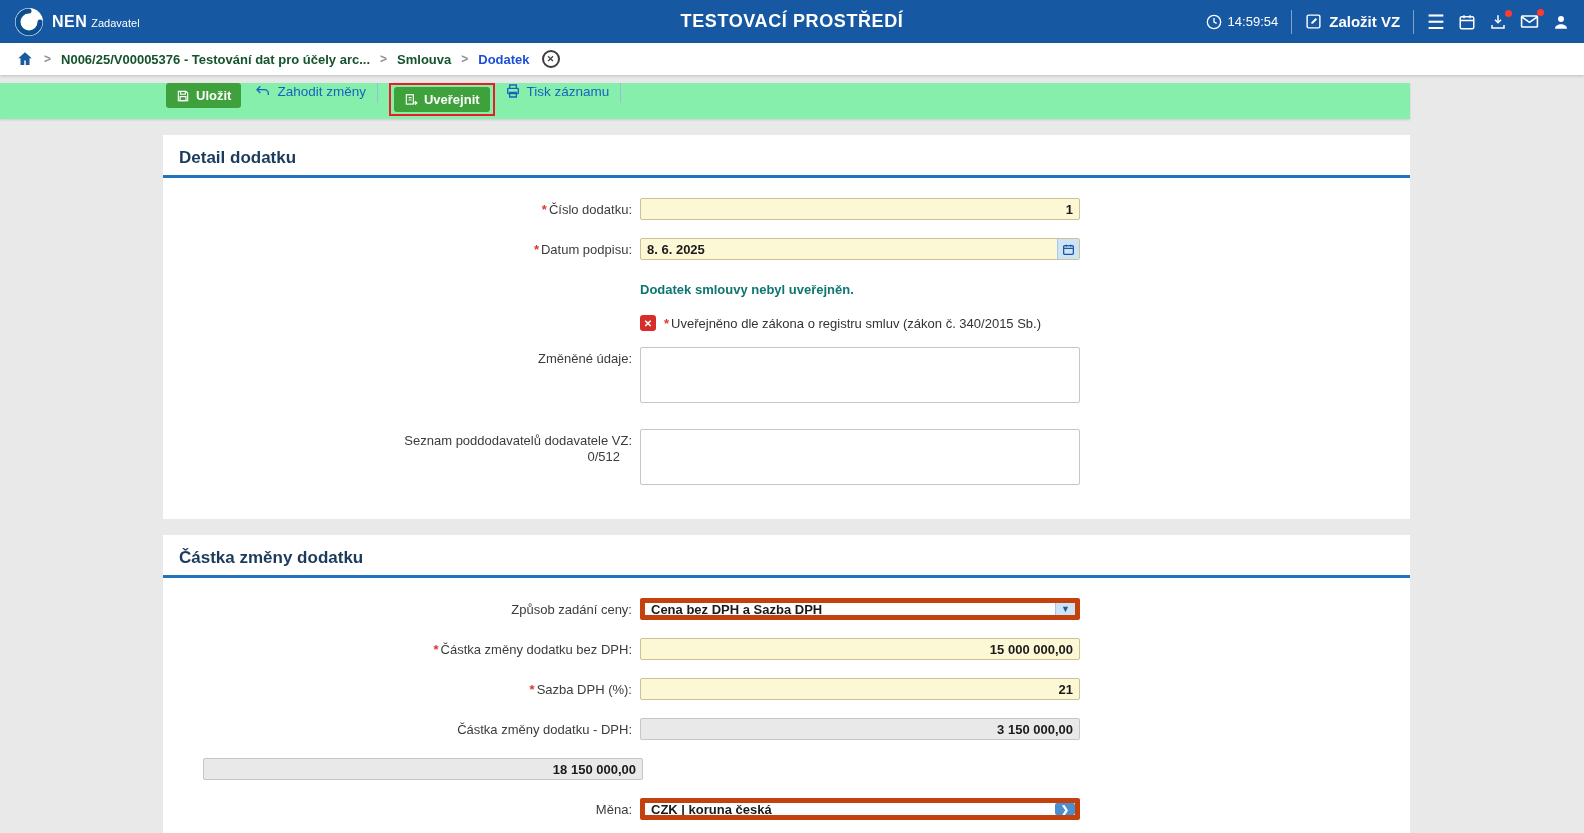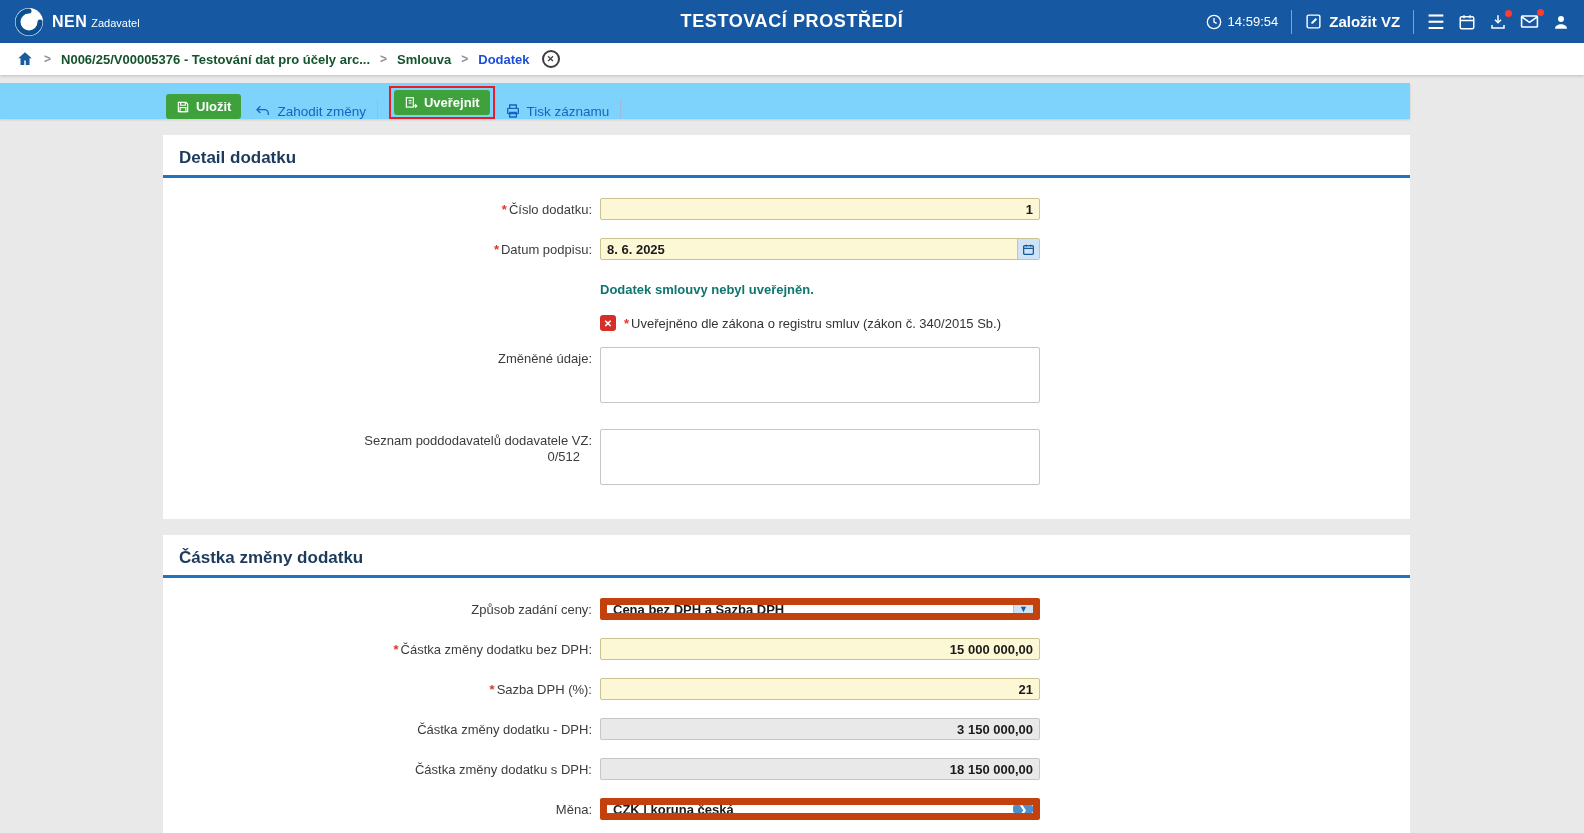--- a/index.html
+++ b/index.html
@@ -28,46 +28,46 @@
 
   
   .breadcrumb { height:32px; background:#fff; display:flex; align-items:center; gap:10px; padding:0 16px; box-shadow:0 1px 3px rgba(0,0,0,.18); position:relative; z-index:2; }
   .crumb-sep { color:#8f8f8f; font-size:12px; font-weight:700; }
   .crumb { font-size:13px; font-weight:700; color:#14532d; cursor:pointer; white-space:nowrap; }
   .crumb.current { color:#1d4ed8;text-align:center; }
   .crumb-close { width:18px; height:18px; border:2px solid #3d3d3d; border-radius:50%; display:flex; align-items:center; justify-content:center; font-size:9px; font-weight:700; color:#3d3d3d; cursor:pointer; margin-left:2px; }
 
   
   .page { width:1410px; }
-  .toolbar { margin-top:8px; background:#7dd3fc; height:36px; display:flex; align-items:flex-end; padding-left:166px; box-shadow:0 1px 2px rgba(0,0,0,.12); }
+  .toolbar { margin-top:8px; background:#86efac; height:36px; display:flex; align-items:flex-start; padding-left:166px; box-shadow:0 1px 2px rgba(0,0,0,.12); }
   .btn-green { display:inline-flex; align-items:center; gap:6px; background:#3ea13c; color:#fff; font-weight:700; font-size:13px; padding:5px 10px; border-radius:3px; border:none; cursor:pointer; font-family:inherit; }
   .link-blue { display:inline-flex; align-items:center; gap:6px; color:#1565c0; font-size:13.5px; cursor:pointer; white-space:nowrap; }
   .tsep { width:1px; height:20px; background:#9dbbd8; margin:0 11px; }
   .mr14 { margin-right:14px; }
   .annotate { border:2px solid #ec1c24; padding:2px 3px; display:inline-flex; margin-right:10px; }
 
   
   .panel { width:1247px; margin-left:163px; background:#fff; margin-top:16px; padding-bottom:12px; }
   .panel-title { font-size:17px; font-weight:700; color:#1b3a5c; padding:13px 16px 7px;border-radius:15px; }
   .panel-rule { height:3px; background:#2273bd; }
   .panel-body { padding-top:20px; }
-  .frow { display:flex; margin-bottom:18px; }
+  .frow { display:flex; margin-bottom:18px;margin-left:40px; }
   .frow.tight { margin-bottom:16px; }
   .frow.tall { margin-bottom:22px; }
   .flabel { width:437px; padding-right:8px; text-align:right; font-size:13px; color:#3c3c3c; line-height:16px; padding-top:4px; }
   .req { color:#e0362c; margin-right:2px; font-weight:700; }
   .fcontrol { width:440px; }
   .field { width:100%; height:22px; border:1px solid #c6c6c6; border-radius:2px; font-family:inherit; font-size:13px; font-weight:700; color:#1a1a1a; padding:0 6px; background:#fff; outline:none; }
   .yellow { background:#fcf7d5; border-color:#cdc291; }
   .gray { background:#e9e9e9; }
   .num { text-align:right; }
   .wrapfield { display:flex; width:100%; height:22px; border:1px solid #cdc291; border-radius:2px; background:#fcf7d5; overflow:hidden; }
   .wrapfield input { flex:1; border:none; background:transparent; font-family:inherit; font-size:13px; font-weight:700; color:#1a1a1a; padding:0 6px; outline:none; }
   .cal-btn { width:22px; background:#cfe3f7; border-left:1px solid #a9c7e6; display:flex; align-items:center; justify-content:center; cursor:pointer; }
-  .selectfield { display:flex; width:100%; height:22px; border:7px solid #c2410c; border-radius:2px; background:#fff; overflow:hidden; align-items:center; cursor:pointer; }
+  .selectfield { display:flex; width:100%; height:22px; border:5px solid #c2410c; border-radius:2px; background:#fff; overflow:hidden; align-items:center; cursor:pointer; }
   .sel-text { flex:1; padding:0 6px; font-size:13px; font-weight:700; color:#1a1a1a; white-space:nowrap; }
   .sel-caret { width:20px; height:100%; background:#cfe3f7; border-left:1px solid #a9c7e6; color:#1a5a9e; display:flex; align-items:center; justify-content:center; font-size:9px; }
   .sel-caret.solidblue { background:#4a90d0; color:#fff; font-size:10px; font-weight:700; border-left:none; border-radius:2px; }
   .ta { width:440px; height:56px; border:1px solid #c6c6c6; border-radius:2px; resize:none; font-family:inherit; font-size:13px; outline:none; background:#fff; }
   .note-text { font-size:13px; font-weight:700; color:#0f766e; padding-top:4px; }
   .registr { display:flex; align-items:center; gap:8px; font-size:13px; color:#333; padding-top:2px; }
   .redx { width:16px; height:16px; min-width:16px; background:#d62f2a; border-radius:3px; color:#fff; font-size:10px; font-weight:700; display:flex; align-items:center; justify-content:center; cursor:pointer; }
   .counter { padding-right:12px; display:inline-block; }
 </style>
 </head>
@@ -307,21 +307,20 @@
       </div>
 
       <div class="frow">
         <div class="flabel">Částka změny dodatku - DPH:</div>
         <div class="fcontrol">
           <input class="field gray num" readonly="" value="3 150 000,00" style="">
         </div>
       </div>
 
       <div class="frow">
-        <div class="flabel">Částka změny dodatku s DPH:</div>
         <div class="fcontrol">
           <input class="field gray num" readonly="" value="18 150 000,00" style="">
         </div>
       </div>
 
       <div class="frow">
         <div class="flabel">Měna:</div>
         <div class="fcontrol">
           <div class="selectfield">
             <span class="sel-text">CZK | koruna česká</span>

